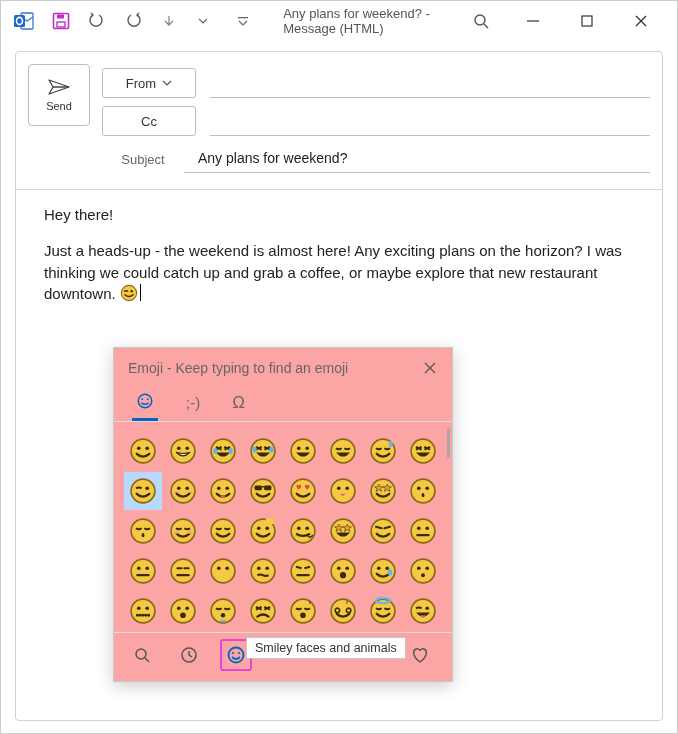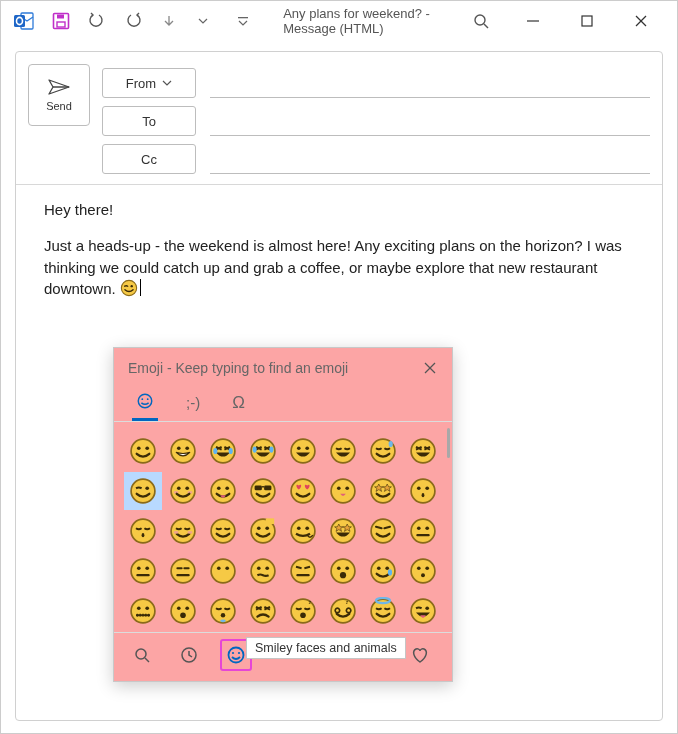--- a/index.html
+++ b/index.html
@@ -232,31 +232,29 @@
         <div class="field-btn">
           <span>From</span>
           <svg width="10" height="10" viewBox="0 0 10 10">
               <path d="M1 3 L5 7 L9 3" fill="none" stroke="#555" stroke-width="1.2"></path>
             </svg>
         </div>
         <div class="field-line"></div>
       </div>
       <div class="field-row">
         <div class="field-btn">
-          <span>To</span>
-        </div>
-        <div class="field-line"></div>
-      </div>
-      <div class="field-row">
-        <div class="field-btn">
           <span>Cc</span>
         </div>
         <div class="field-line"></div>
       </div>
     </div>
+  </div>
+  <div class="subject-row">
+    <div class="subject-label">Subject</div>
+    <div class="subject-line"><span>Any plans for weekend?</span></div>
   </div>
   <div class="sep"></div>
 
   <div class="body-area">
     <p>Hey there!</p>
     <p>
       <span>Just a heads-up - the weekend is almost here! Any exciting plans on the horizon? I was thinking we could catch up and grab a coffee, or maybe explore that new restaurant downtown. </span><span class="emoji-inline">
         <svg width="18" height="18" viewBox="0 0 20 20">
           <circle cx="10" cy="10" r="8.5" fill="#f6c945" stroke="#8a6a1a" stroke-width="1.2"></circle>
           <circle cx="13" cy="8" r="1.3" fill="#3a2b07"></circle>

